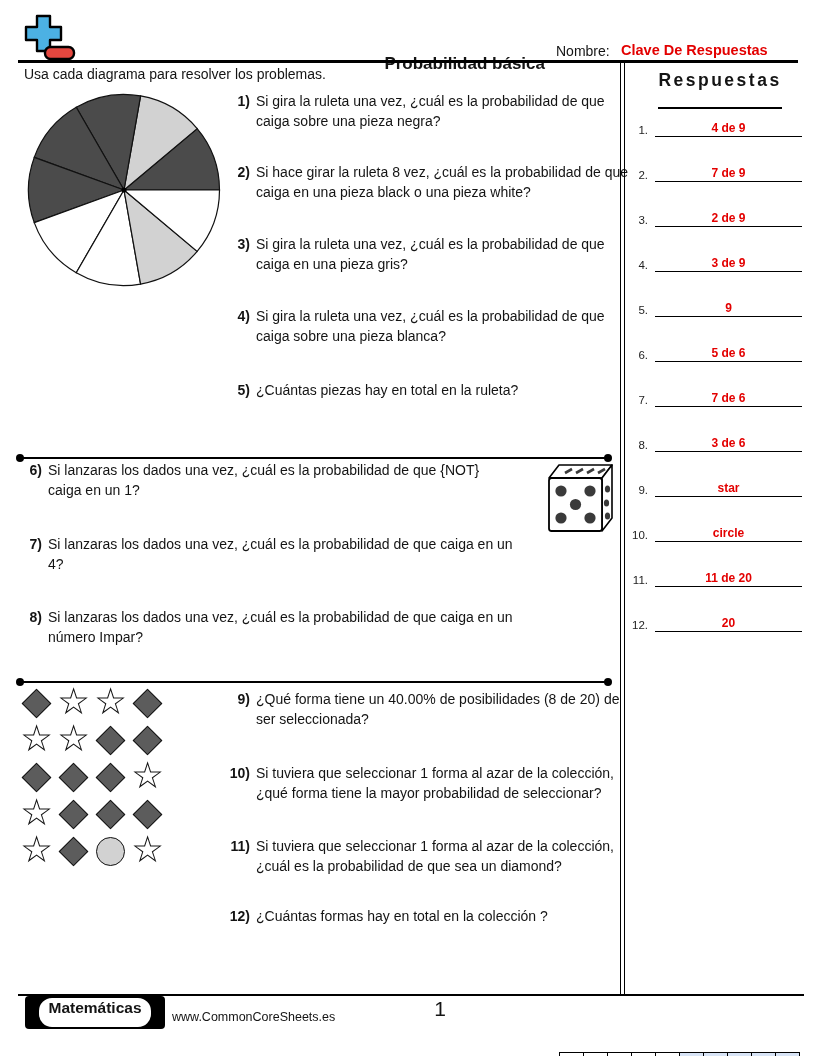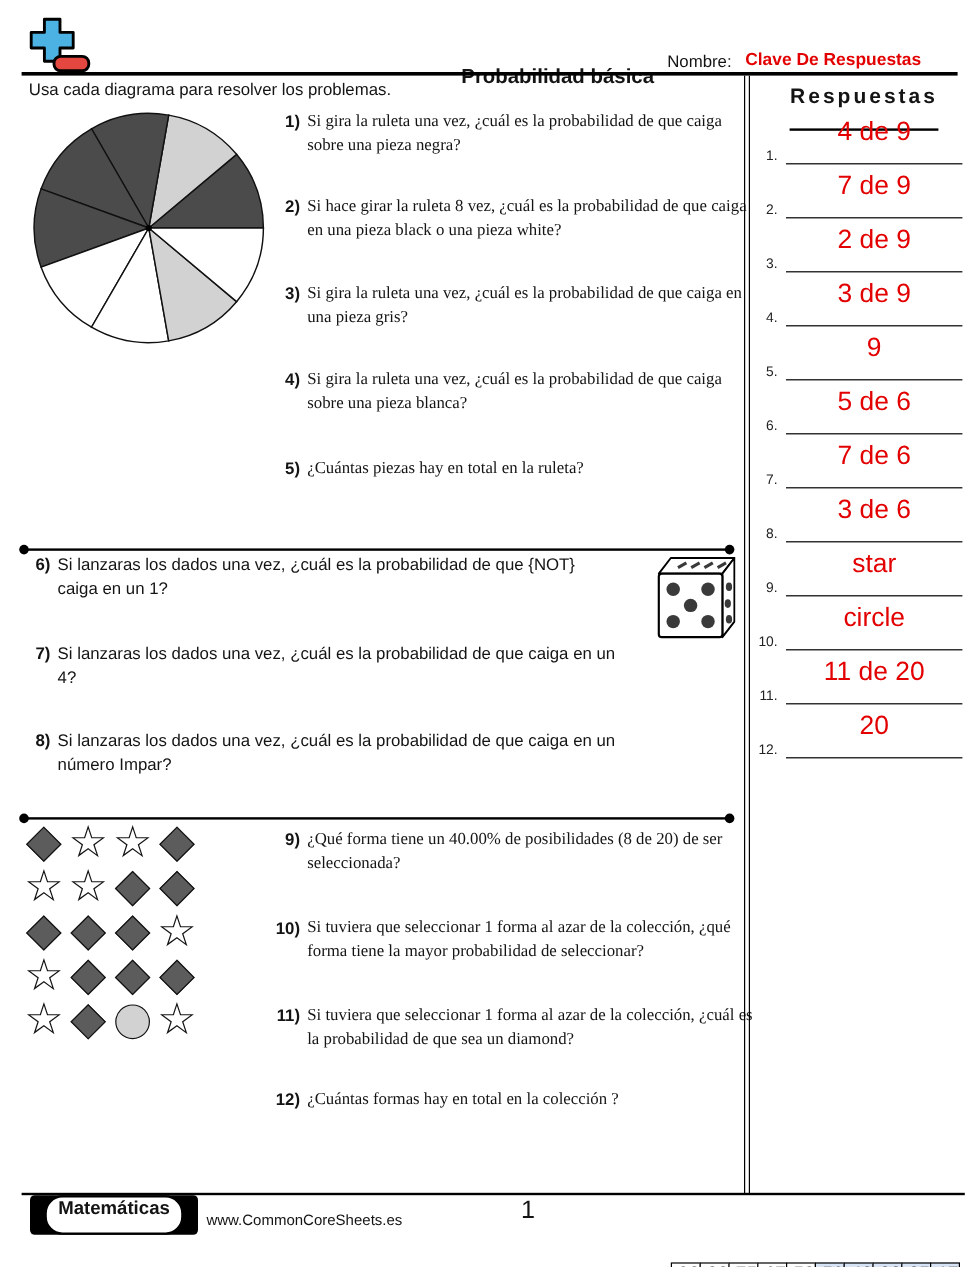--- a/index.html
+++ b/index.html
@@ -20,35 +20,35 @@
   .instruction { left:24px; top:66px; font-size:14px; font-weight:400; }
 
   
   .col-sep { left:620px; top:63px; height:932px; width:5px;
              border-left:1.6px solid #000; border-right:1.6px solid #000; }
   .answers-title { left:640px; top:70px; width:160px; text-align:center; }
   .answers-title span { font-size:17.5px; font-weight:700; letter-spacing:2.5px; border-bottom:2.5px solid #000; padding-bottom:17px; }
   .answer-item { left:626px; width:180px; height:30px; }
   .a-num { position:absolute; left:0; bottom:1px; width:22px; text-align:right; font-size:11.5px; color:#222; }
   .a-line { position:absolute; left:29px; right:4px; bottom:0; border-bottom:1.4px solid #000; }
-  .a-val { position:absolute; left:29px; right:4px; bottom:14px; text-align:center;
-           font-size:22px; font-weight:400; color:var(--red); white-space:nowrap; }
+  .a-val { position:absolute; left:29px; right:4px; bottom:2px; text-align:center;
+           font-size:12px; font-weight:700; color:var(--red); white-space:nowrap; }
 
   
   .question { display:flex; gap:6px; font-size:14px; line-height:19.5px; }
   .q-num { font-weight:700; min-width:22px; text-align:right; flex:none; }
   .q-text { display:block; }
   .q1 { left:228px; top:92px;  } .q2 { left:228px; top:163px; }
   .q3 { left:228px; top:235px; } .q4 { left:228px; top:307px; }
   .q5 { left:228px; top:381px; }
   .q6 { left:20px;  top:461px; } .q7 { left:20px; top:535px; }
   .q8 { left:20px;  top:608px; }
   .q9 { left:228px; top:690px; } .q10 { left:228px; top:764px; }
   .q11 { left:228px; top:837px; } .q12 { left:228px; top:907px; }
-  .qw-a .q-text { width:372px;font-family:Liberation Serif, serif; }
+  .qw-a .q-text { width:372px; }
   .qw-b .q-text { width:465px; }
 
   
   .divider { left:18px; width:592px; height:2px; background:#000; }
   .div1 { top:457px; } .div2 { top:681px; }
   .divider .dot { position:absolute; top:-3px; width:8px; height:8px; border-radius:50%; background:#000; }
   .dot-l { left:-2px; } .dot-r { right:-2px; }
 
   
   .spinner { left:26px; top:92px; }

